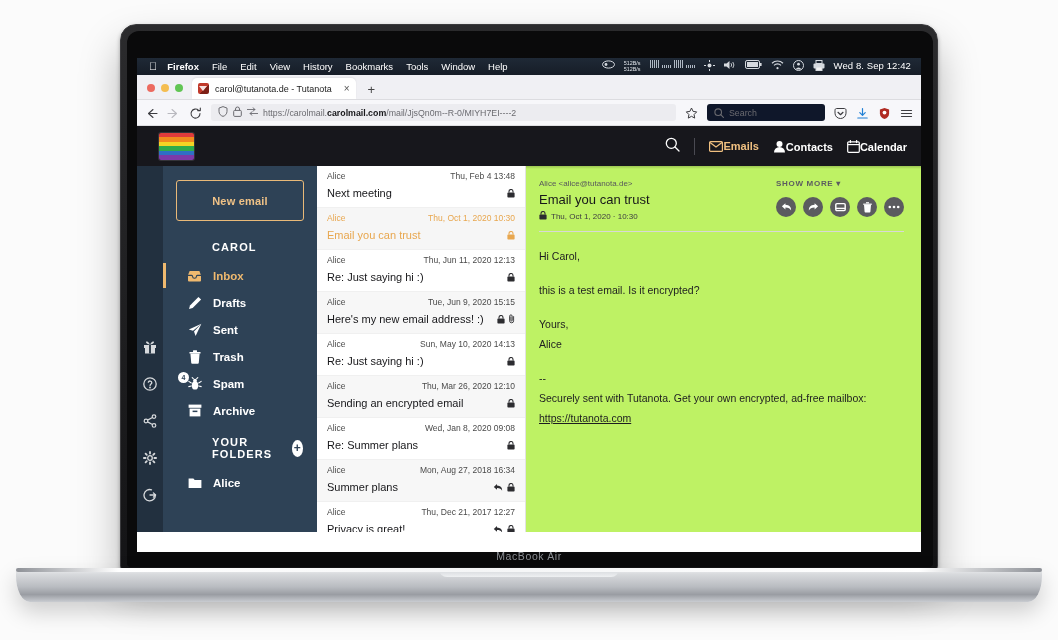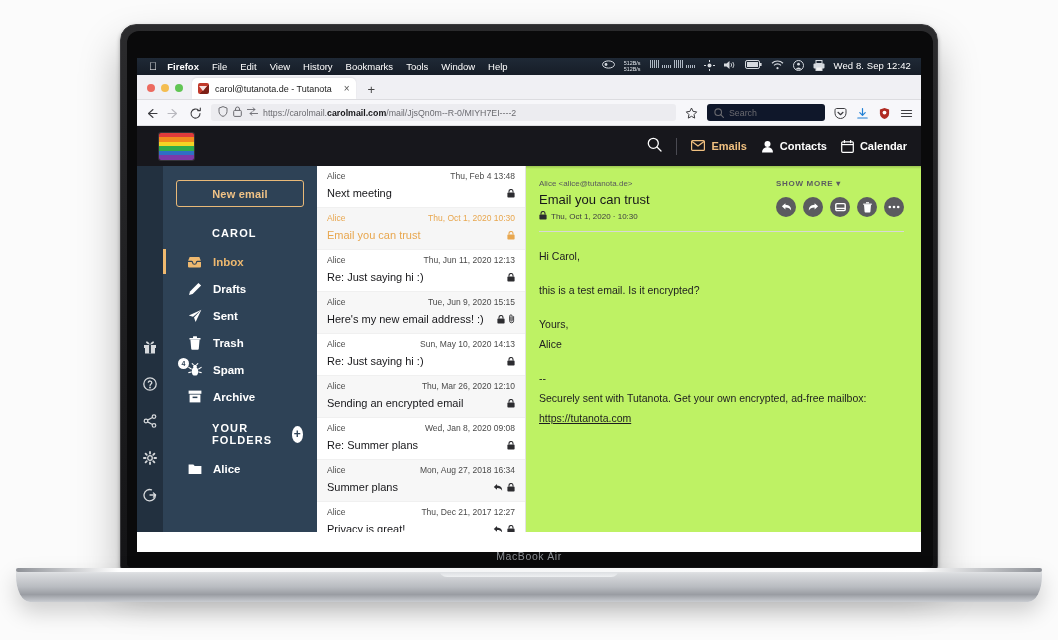--- a/index.html
+++ b/index.html
@@ -128,41 +128,41 @@
     height:40px; background:#17171c; display:flex; align-items:center;
     padding:0 14px 0 22px; flex:none;
   }
   .logo {
     width:35px; height:27px; border-radius:2px; overflow:hidden;
     display:flex; flex-direction:column; box-shadow:0 0 0 1px rgba(255,255,255,.12);
   }
   .logo i { display:block; flex:1; }
   .app-nav { margin-left:auto; display:flex; align-items:center; gap:14px; color:#fff; }
   .nav-sep { width:1px; height:17px; background:#4a4a52; }
-  .nav-item { display:flex; align-items:flex-start; gap:6px; font-size:11px; font-weight:bold; }
+  .nav-item { display:flex; align-items:flex-end; font-size:11px; font-weight:bold; }
   .nav-item.active { color:#f0c080; }
   .nav-item svg { flex:none; }
 
   .app-body { flex:1; display:flex; min-height:0; }
 
   
   .rail {
     width:26px; background:#22303f; display:flex; flex-direction:column;
     align-items:center; justify-content:flex-end; gap:19px; padding-bottom:26px;
     flex:none;
   }
   .rail svg { opacity:.82; }
 
   
   .sidebar {
     width:154px; background:#2e4256; flex:none; padding:14px 0 0 0;
     display:flex; flex-direction:column;
   }
   .new-email {
-    margin:0 13px 20px 13px; height:27px; border:1px solid #e9b978;
+    margin:0 13px 20px 13px; height:41px; border:1px solid #e9b978;
     border-radius:3px; color:#f0c286; font-size:11px; font-weight:bold;
     display:flex; align-items:center; justify-content:center; letter-spacing:.2px;
   }
   .sect-label {
     color:#fff; font-size:11px; font-weight:bold; letter-spacing:1.1px;
     padding:0 12px 9px 24px;
     margin-left:25px;
   }
   .sect-row { display:flex; align-items:center; }
   .sect-row .plus {

